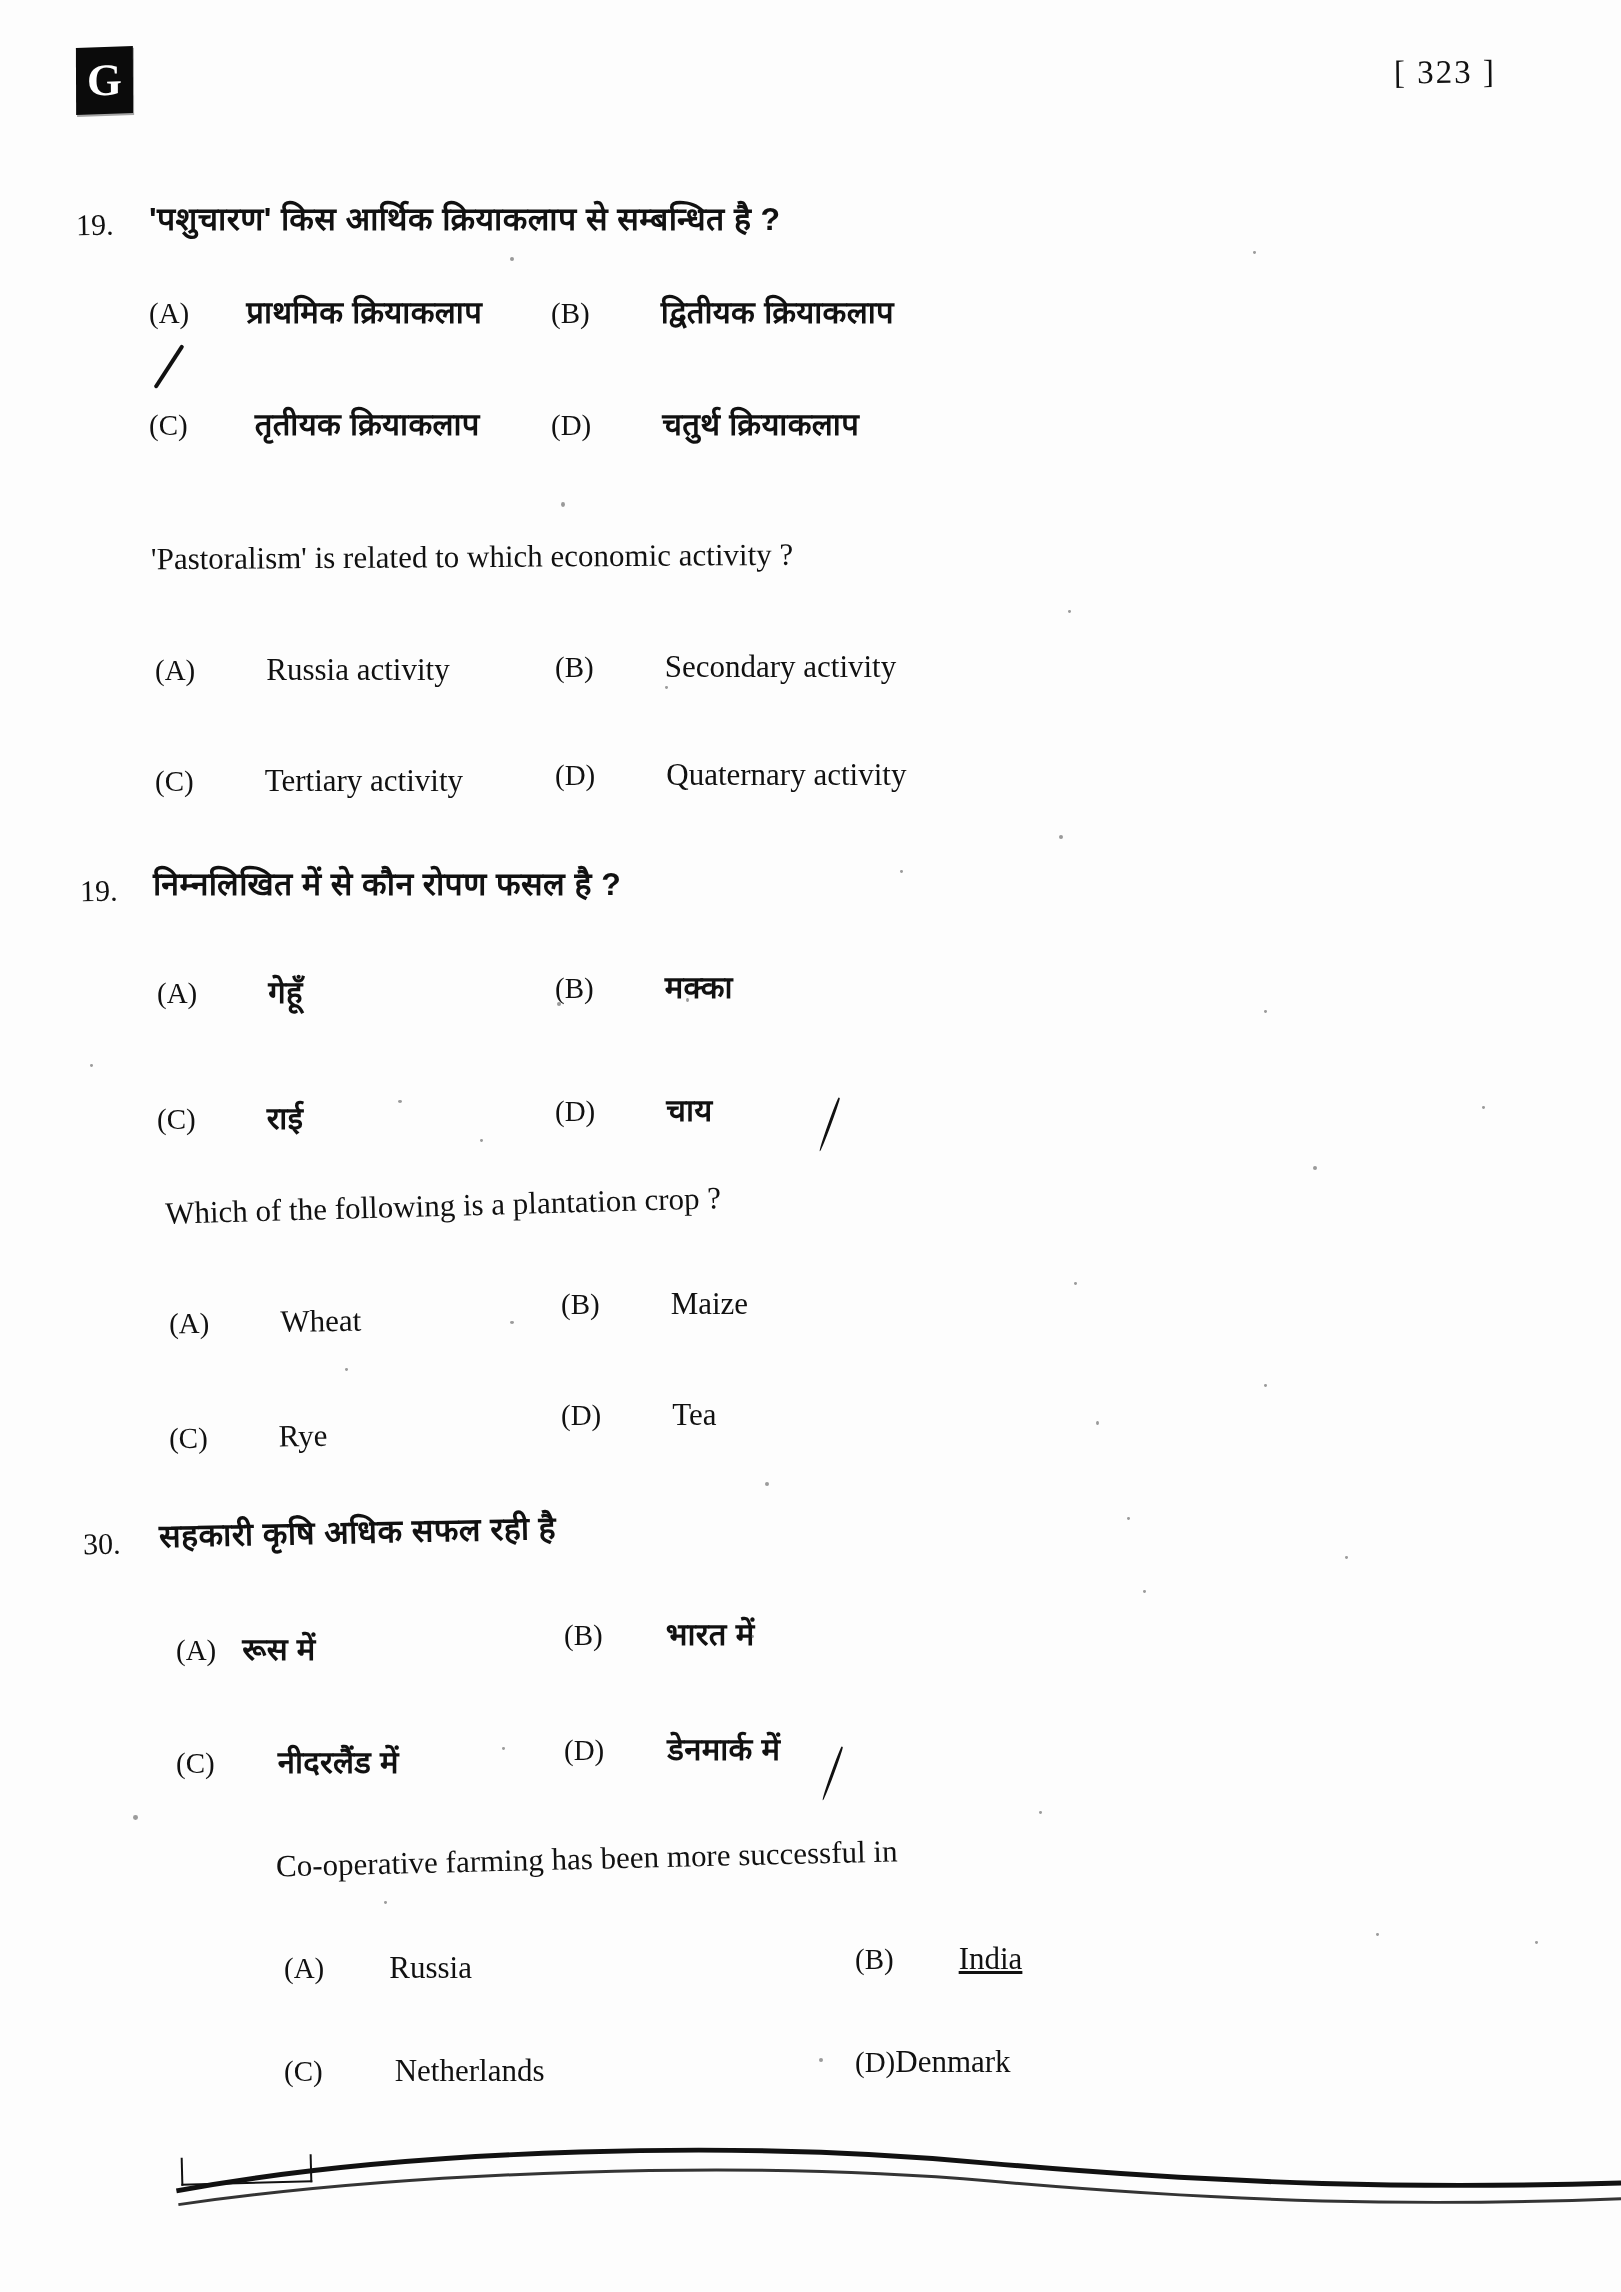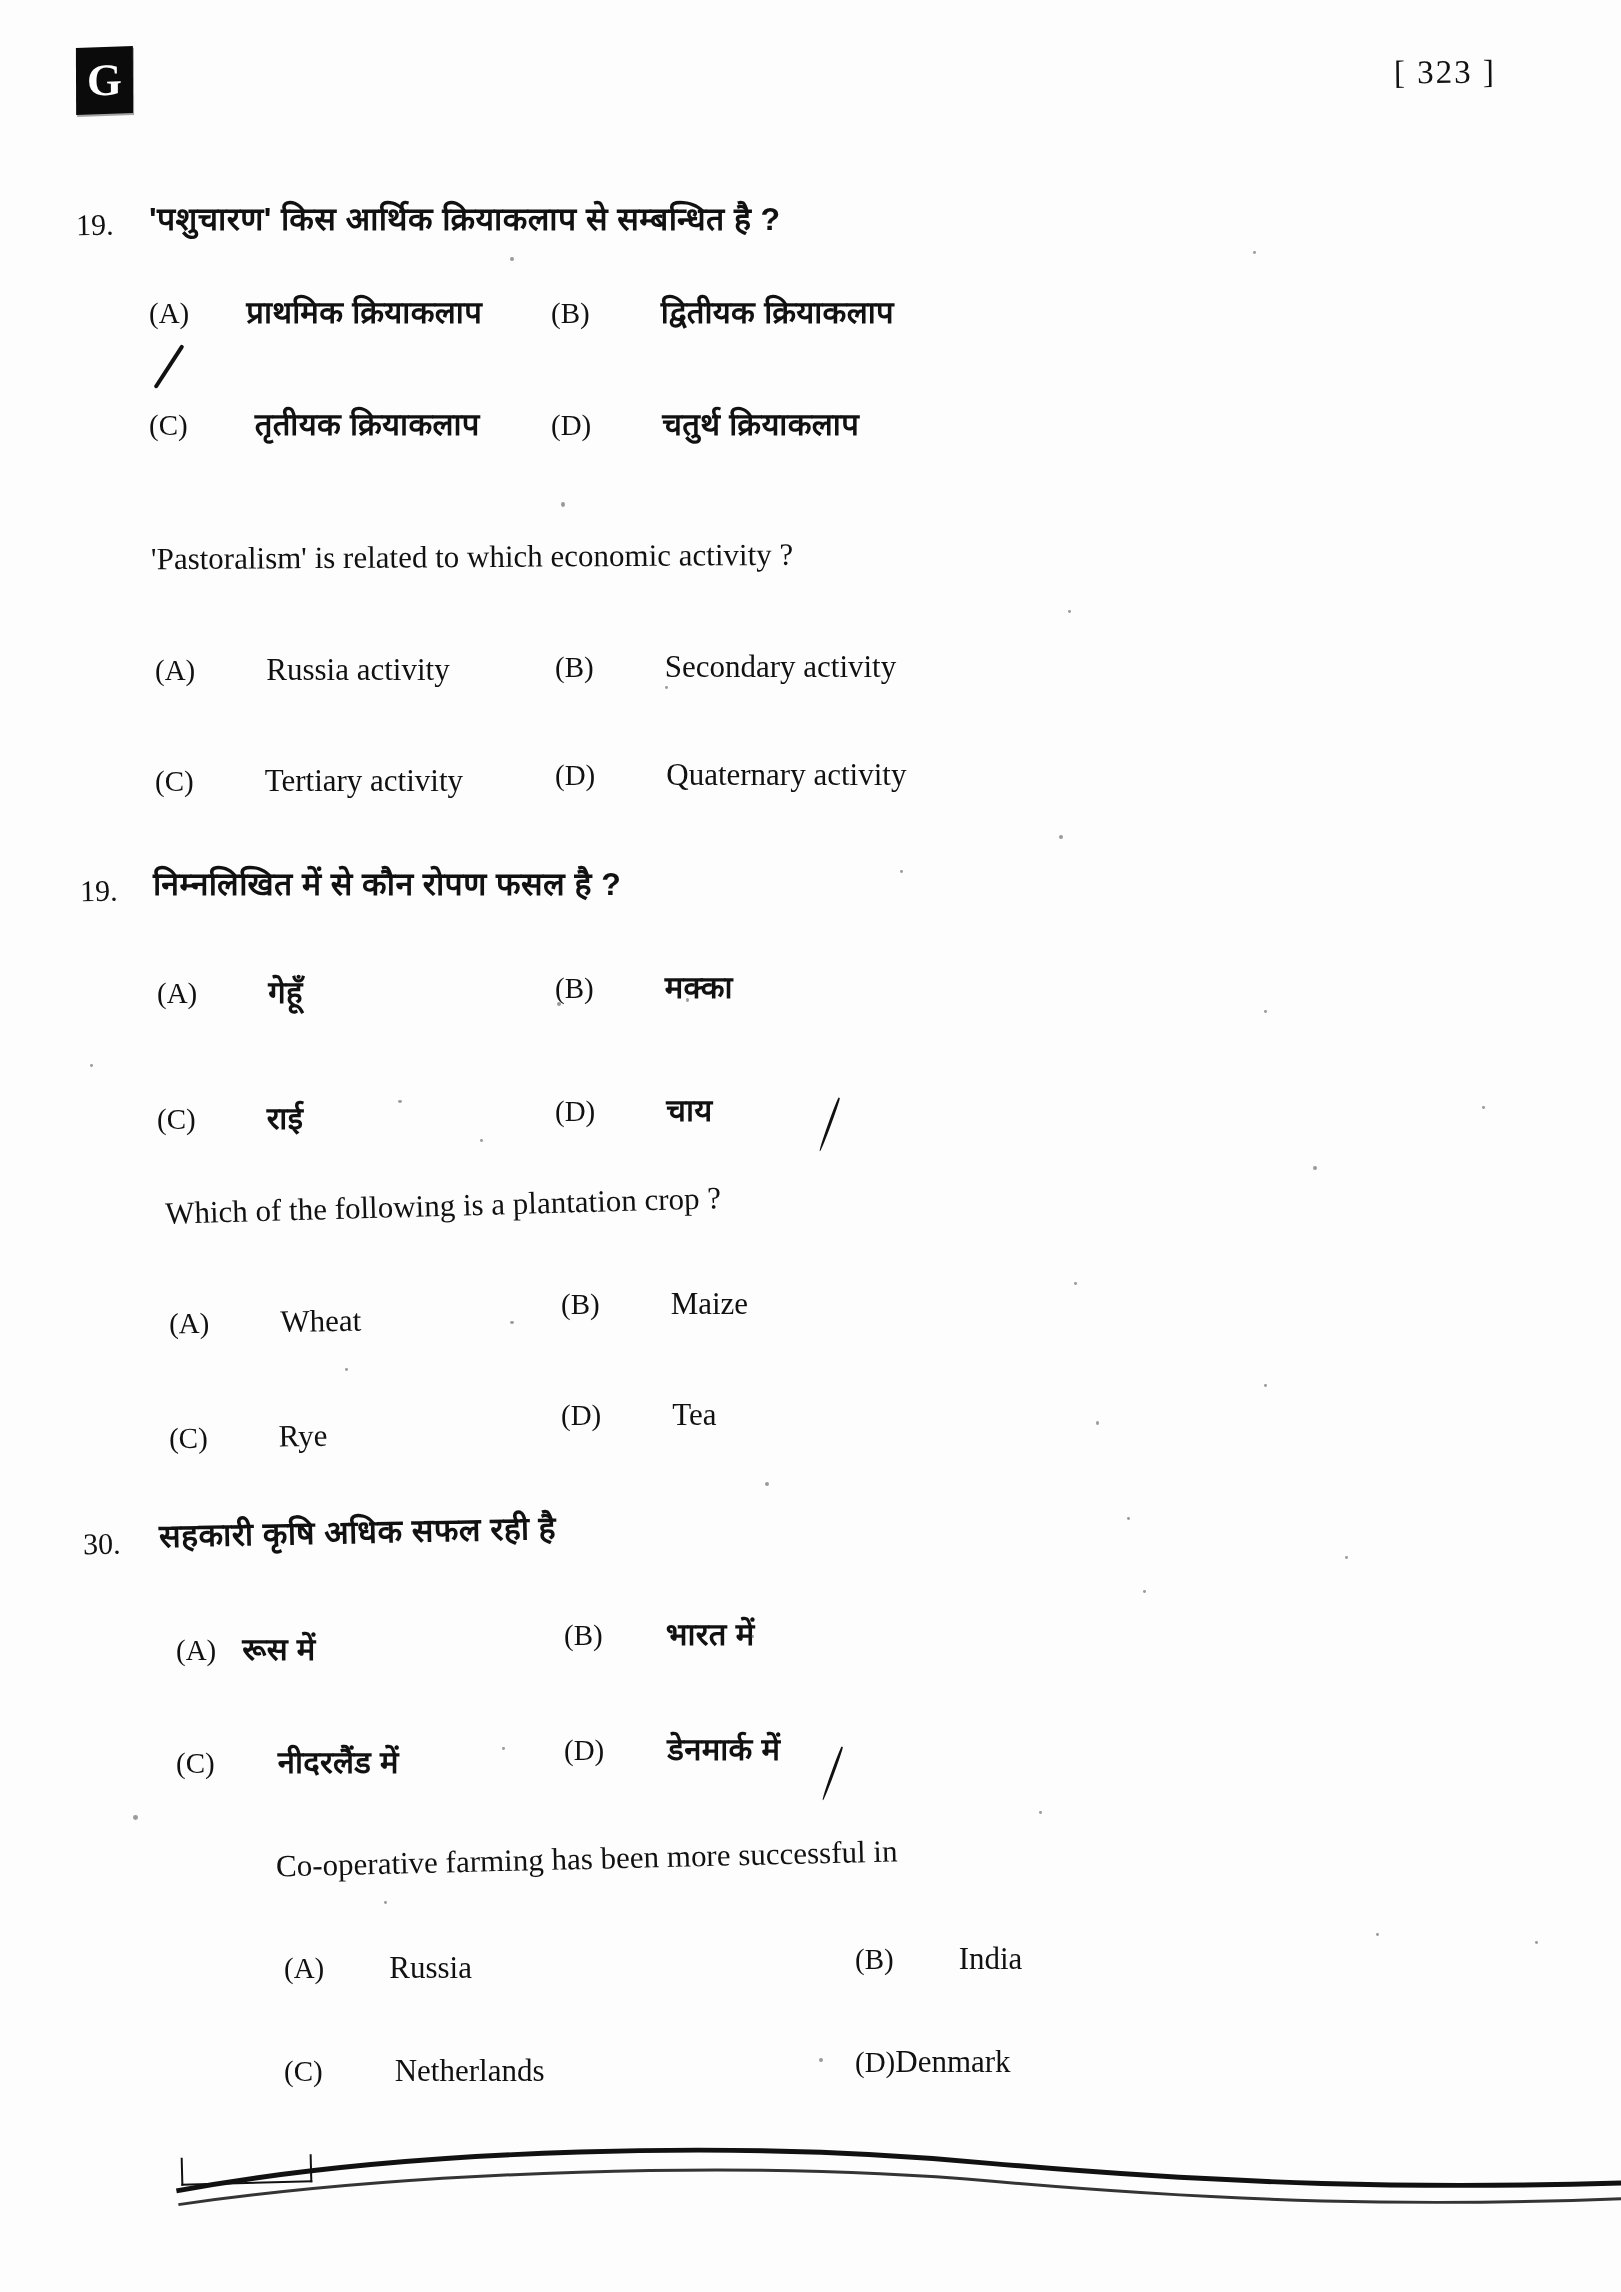--- a/index.html
+++ b/index.html
@@ -256,21 +256,21 @@
     </div>
 
     <div class="q-stem-en" style="left:276px; top:1841px; transform:rotate(-1.4deg);">Co-operative farming has been more successful in</div>
 
     <div class="opt" style="left:284px; top:1950px;">
       <span class="tag">(A)</span>
       <span class="txt-en" style="margin-left:65px;">Russia</span>
     </div>
     <div class="opt" style="left:855px; top:1941px;">
       <span class="tag">(B)</span>
-      <span class="txt-en" style="margin-left:65px;">India</span>
+      <span class="txt-en" style="margin-left:65px;text-decoration:underline;">India</span>
     </div>
     <div class="opt" style="left:284px; top:2053px;">
       <span class="tag">(C)</span>
       <span class="txt-en" style="margin-left:72px;">Netherlands</span>
     </div>
     <div class="opt" style="left:855px; top:2044px;">
       <span class="tag">(D)</span>
       <span class="txt-en" style="">Denmark</span>
     </div>
   </div>

